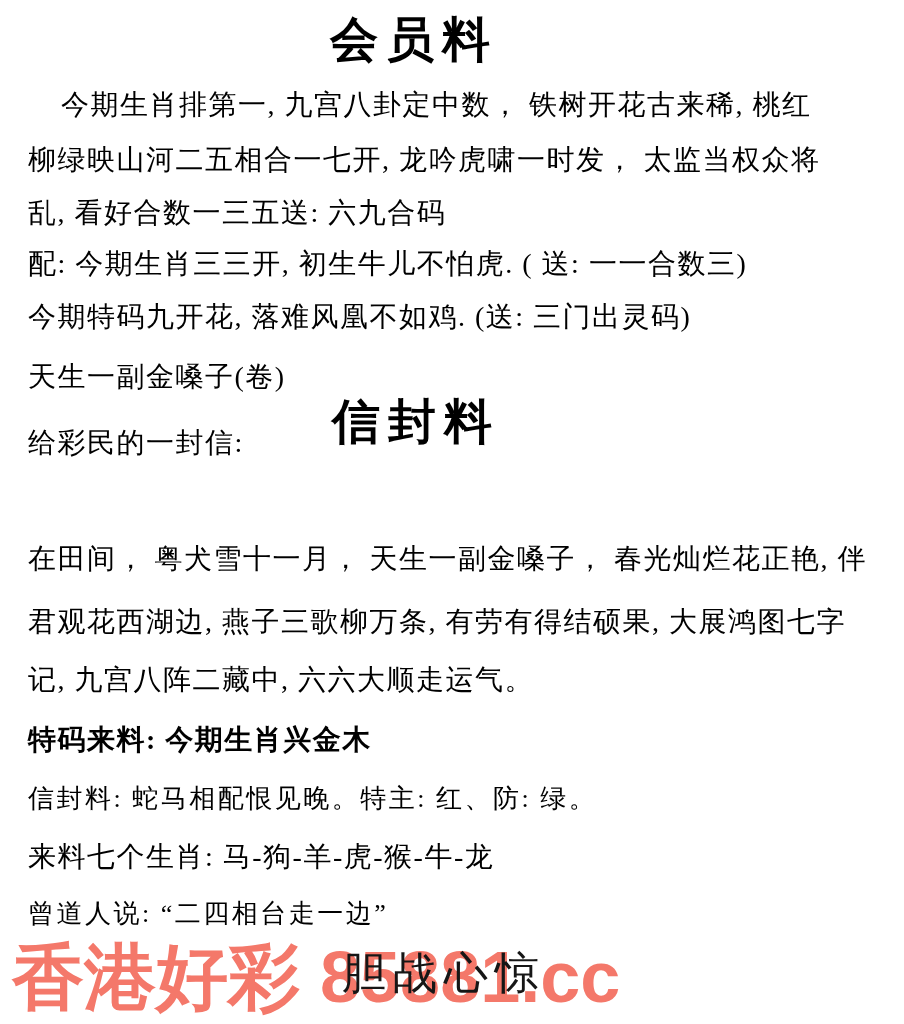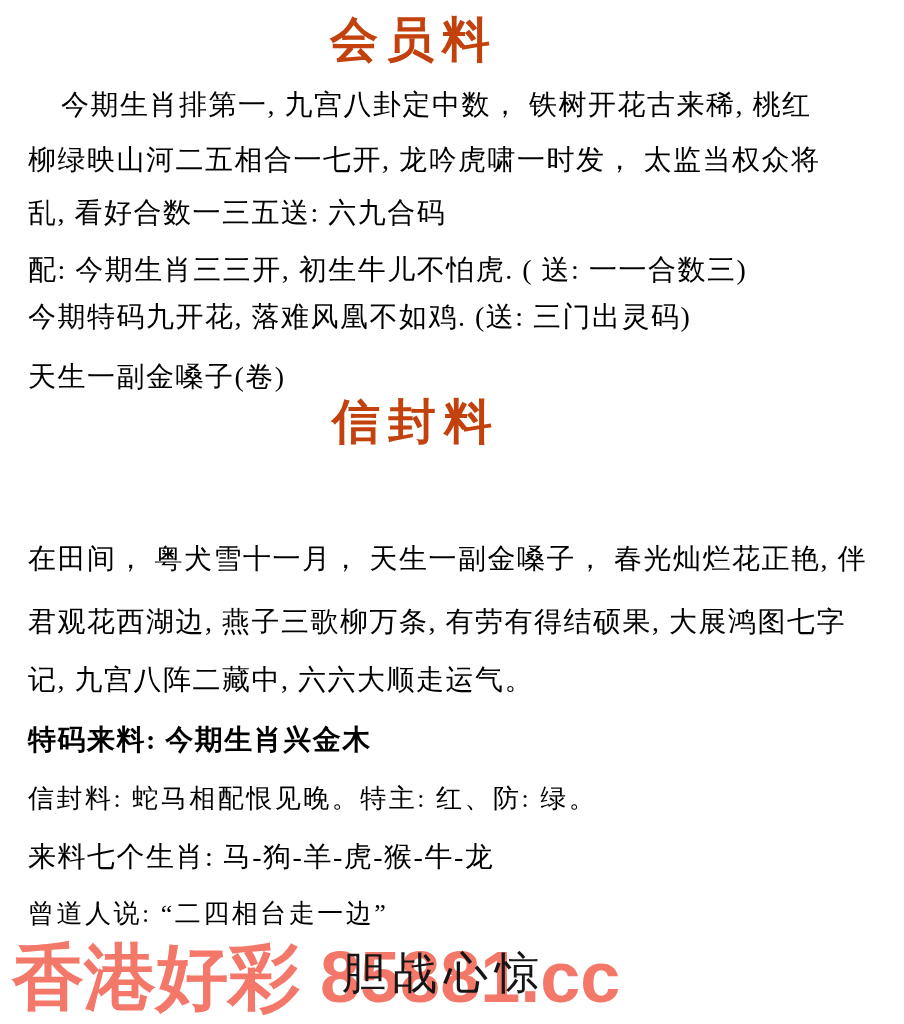--- a/index.html
+++ b/index.html
@@ -14,21 +14,21 @@
     background: #ffffff;
     overflow: hidden;
     font-family: "Liberation Serif", "DejaVu Serif", serif;
     color: #141414;
   }
   .sec-title {
     position: absolute;
     font-size: 48px;
     font-weight: bold;
     letter-spacing: 8px;
-    color: #c2410c;
+    color: #000000;
     white-space: nowrap;
   }
   .line {
     position: absolute;
     left: 28px;
     right: 10px;
     font-size: 28px;
     letter-spacing: 1.5px;
     white-space: nowrap;
     color: #000000;
@@ -66,26 +66,27 @@
 </head>
 <body>
 
 <div class="page">
 
   <div class="sec-title" style="left:330px; top:8px;">会员料</div>
 
   <div class="line indent1" style="top:86px;">今期生肖排第一, 九宫八卦定中数， 铁树开花古来稀, 桃红</div>
   <div class="line" style="top:141px;">柳绿映山河二五相合一七开, 龙吟虎啸一时发， 太监当权众将</div>
   <div class="line" style="top:194px;">乱, 看好合数一三五送: 六九合码</div>
-  <div class="line" style="top:251px;">配: 今期生肖三三开, 初生牛儿不怕虎. ( 送: 一一合数三)</div>
+  <div class="line" style="top:245px;">配: 今期生肖三三开, 初生牛儿不怕虎. ( 送: 一一合数三)</div>
   <div class="line" style="top:298px;">今期特码九开花, 落难风凰不如鸡. (送: 三门出灵码)</div>
   <div class="line" style="top:358px;">天生一副金嗓子(卷)</div>
 
   <div class="sec-title" style="left:332px; top:390px;">信封料</div>
 
+  <div class="line" style="top:424px;">给彩民的一封信:</div>
 
   <div class="line" style="top:540px;">在田间， 粤犬雪十一月， 天生一副金嗓子， 春光灿烂花正艳, 伴</div>
   <div class="line" style="top:603px;">君观花西湖边, 燕子三歌柳万条, 有劳有得结硕果, 大展鸿图七字</div>
   <div class="line" style="top:661px;">记, 九宫八阵二藏中, 六六大顺走运气。</div>
   <div class="line" style="top:721px;font-weight:bold;">特码来料: 今期生肖兴金木</div>
   <div class="line faint" style="top:781px;">信封料: 蛇马相配恨见晚。特主: 红、防: 绿。</div>
   <div class="line" style="top:838px;">来料七个生肖: 马-狗-羊-虎-猴-牛-龙</div>
   <div class="line faint" style="top:896px;">曾道人说: “二四相台走一边”</div>
 
   <div class="watermark-red" style="color: rgb(244, 120, 106);">香港好彩 85881.cc</div>

